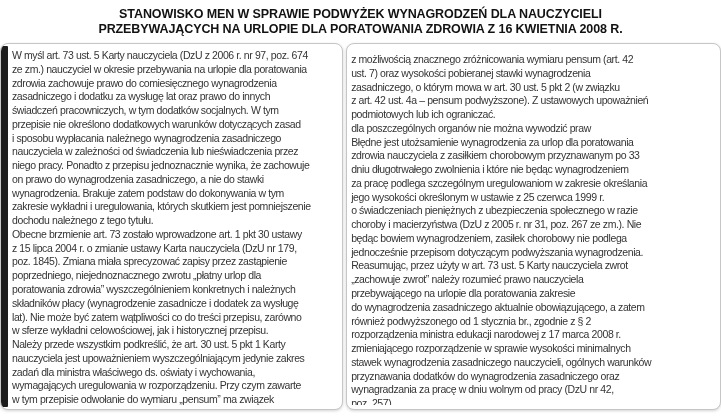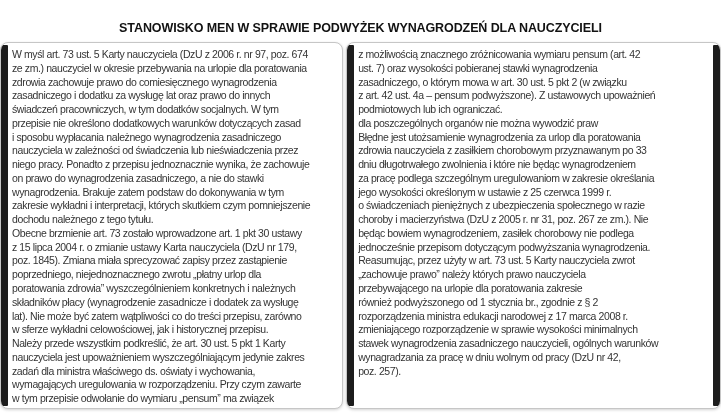--- a/index.html
+++ b/index.html
@@ -5,21 +5,21 @@
   * { margin:0; padding:0; box-sizing:border-box; }
   html,body { background:#ffffff; }
   body {
     width:721px; height:417px;
     font-family:"Liberation Sans", sans-serif;
     overflow:hidden;
     position:relative;
   }
   .doc-title {
     text-align:center;
-    padding-top:21px;
+    padding-top:7px;
     font-weight:bold;
     font-size:12.5px;
     line-height:15px;
     letter-spacing:-0.1px;
     color:var(--title-text,#121212);
   }
   .content-area {
     display:flex;
     gap:3px;
     margin-top:6px;
@@ -28,21 +28,21 @@
   .text-box {
     border:1px solid var(--box-border,#c6c6c6);
     border-radius:8px;
     box-shadow:0 1px 3px rgba(0,0,0,0.18);
     background:#ffffff;
     display:flex;
     overflow:hidden;
     height:100%;
   }
   .box-left  { width:378px; }
-  .box-right { width:413px; }
+  .box-right { width:413px;flex-direction:column; }
   .black-bar {
     width:7px;
     flex:none;
     background:var(--bar-black,#1c1c1c);
     margin:2px 0;
     border-radius:1px;
   }
   .col-text {
     flex:1;
     padding:5px 2px 0 4px;
@@ -52,38 +52,39 @@
     color:var(--body-text,#343434);
     overflow:hidden;
   }
   .text-line { white-space:pre; }
 </style>
 </head>
 <body>
 
 <div class="doc-title">
   <div>STANOWISKO MEN W SPRAWIE PODWYŻEK WYNAGRODZEŃ DLA NAUCZYCIELI</div>
+  <div>PRZEBYWAJĄCYCH NA URLOPIE DLA PORATOWANIA ZDROWIA Z 16 KWIETNIA 2008 R.</div>
 </div>
 
 <div class="content-area">
   <div class="text-box box-left">
     <div class="black-bar"></div>
     <div class="col-text">
         <div class="text-line">W myśl art. 73 ust. 5 Karty nauczyciela (DzU z 2006 r. nr 97, poz. 674</div>
         <div class="text-line">ze zm.) nauczyciel w okresie przebywania na urlopie dla poratowania</div>
         <div class="text-line">zdrowia zachowuje prawo do comiesięcznego wynagrodzenia</div>
         <div class="text-line">zasadniczego i dodatku za wysługę lat oraz prawo do innych</div>
         <div class="text-line">świadczeń pracowniczych, w tym dodatków socjalnych. W tym</div>
         <div class="text-line">przepisie nie określono dodatkowych warunków dotyczących zasad</div>
         <div class="text-line">i sposobu wypłacania należnego wynagrodzenia zasadniczego</div>
         <div class="text-line">nauczyciela w zależności od świadczenia lub nieświadczenia przez</div>
         <div class="text-line">niego pracy. Ponadto z przepisu jednoznacznie wynika, że zachowuje</div>
         <div class="text-line">on prawo do wynagrodzenia zasadniczego, a nie do stawki</div>
         <div class="text-line">wynagrodzenia. Brakuje zatem podstaw do dokonywania w tym</div>
-        <div class="text-line">zakresie wykładni i interpretacji, których skutkiem czym pomniejszenie</div>
+        <div class="text-line">zakresie wykładni i uregulowania, których skutkiem jest pomniejszenie</div>
         <div class="text-line">dochodu należnego z tego tytułu.</div>
         <div class="text-line">Obecne brzmienie art. 73 zostało wprowadzone art. 1 pkt 30 ustawy</div>
         <div class="text-line">z 15 lipca 2004 r. o zmianie ustawy Karta nauczyciela (DzU nr 179,</div>
         <div class="text-line">poz. 1845). Zmiana miała sprecyzować zapisy przez zastąpienie</div>
         <div class="text-line">poprzedniego, niejednoznacznego zwrotu „płatny urlop dla</div>
         <div class="text-line">poratowania zdrowia” wyszczególnieniem konkretnych i należnych</div>
         <div class="text-line">składników płacy (wynagrodzenie zasadnicze i dodatek za wysługę</div>
         <div class="text-line">lat). Nie może być zatem wątpliwości co do treści przepisu, zarówno</div>
         <div class="text-line">w sferze wykładni celowościowej, jak i historycznej przepisu.</div>
         <div class="text-line">Należy przede wszystkim podkreślić, że art. 30 ust. 5 pkt 1 Karty</div>
@@ -105,24 +106,26 @@
         <div class="text-line">Błędne jest utożsamienie wynagrodzenia za urlop dla poratowania</div>
         <div class="text-line">zdrowia nauczyciela z zasiłkiem chorobowym przyznawanym po 33</div>
         <div class="text-line">dniu długotrwałego zwolnienia i które nie będąc wynagrodzeniem</div>
         <div class="text-line">za pracę podlega szczególnym uregulowaniom w zakresie określania</div>
         <div class="text-line">jego wysokości określonym w ustawie z 25 czerwca 1999 r.</div>
         <div class="text-line">o świadczeniach pieniężnych z ubezpieczenia społecznego w razie</div>
         <div class="text-line">choroby i macierzyństwa (DzU z 2005 r. nr 31, poz. 267 ze zm.). Nie</div>
         <div class="text-line">będąc bowiem wynagrodzeniem, zasiłek chorobowy nie podlega</div>
         <div class="text-line">jednocześnie przepisom dotyczącym podwyższania wynagrodzenia.</div>
         <div class="text-line">Reasumując, przez użyty w art. 73 ust. 5 Karty nauczyciela zwrot</div>
-        <div class="text-line">„zachowuje prawo” należy których prawo nauczyciela</div>
+        <div class="text-line">„zachowuje zwrot” należy rozumieć prawo nauczyciela</div>
         <div class="text-line">przebywającego na urlopie dla poratowania zakresie</div>
+        <div class="text-line">do wynagrodzenia zasadniczego aktualnie obowiązującego, a zatem</div>
         <div class="text-line">również podwyższonego od 1 stycznia br., zgodnie z § 2</div>
         <div class="text-line">rozporządzenia ministra edukacji narodowej z 17 marca 2008 r.</div>
         <div class="text-line">zmieniającego rozporządzenie w sprawie wysokości minimalnych</div>
         <div class="text-line">stawek wynagrodzenia zasadniczego nauczycieli, ogólnych warunków</div>
+        <div class="text-line">przyznawania dodatków do wynagrodzenia zasadniczego oraz</div>
         <div class="text-line">wynagradzania za pracę w dniu wolnym od pracy (DzU nr 42,</div>
         <div class="text-line">poz. 257).</div>
       </div>
     <div class="black-bar"></div>
   </div>
 </div>
 
 </body></html>

